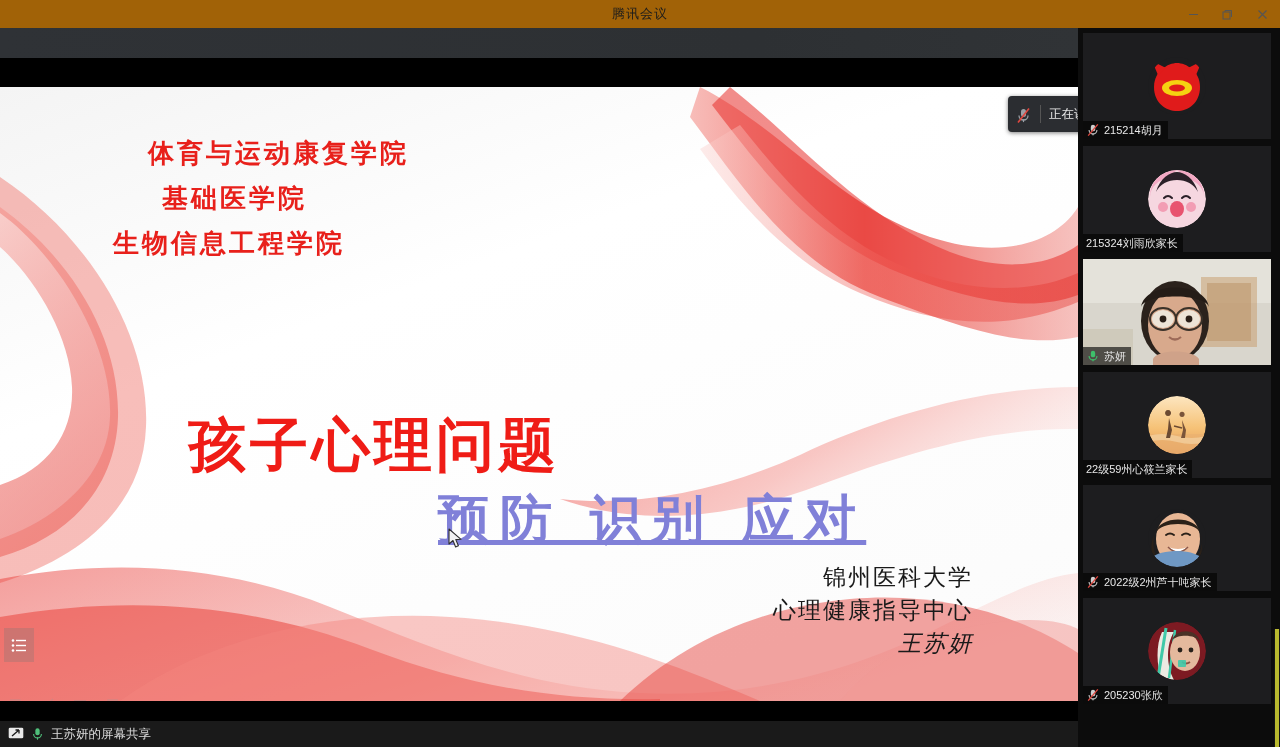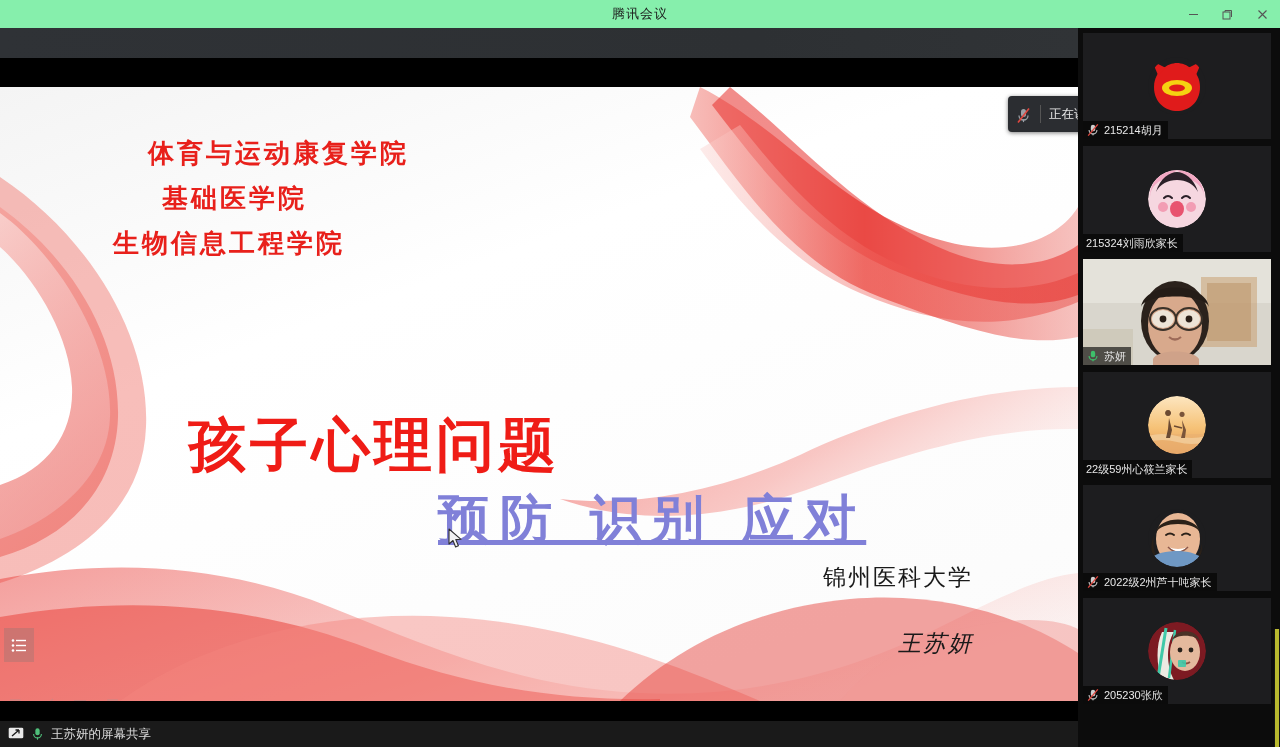--- a/index.html
+++ b/index.html
@@ -2,21 +2,21 @@
 <html><head>
 <meta charset="utf-8">
 <style>
   * { margin:0; padding:0; box-sizing:border-box; }
   html,body { width:1280px; height:747px; overflow:hidden; background:#000;
               font-family:"Liberation Sans","DejaVu Sans",sans-serif; }
 
   
   #titlebar{
     position:absolute; left:0; top:0; width:1280px; height:28px;
-    background:#86efac; display:flex; align-items:center; justify-content:center;
+    background:#a16207; display:flex; align-items:center; justify-content:center;
   }
   #titlebar .title{ font-size:13px; color:#1c1c1c; letter-spacing:1px; }
   #winctl{ position:absolute; right:0; top:0; height:28px; display:flex; }
   #winctl .wbtn{
     width:34px; height:28px; display:flex; align-items:center; justify-content:center;
     font-size:12px; color:#444; cursor:default;
   }
   #winctl .wbtn.close{ width:36px; }
 
   
@@ -219,20 +219,21 @@
       </div>
 
       <div class="s-head" id="head1">体育与运动康复学院</div>
       <div class="s-head" id="head2">基础医学院</div>
       <div class="s-head" id="head3">生物信息工程学院</div>
 
       <div id="maintitle">孩子心理问题</div>
       <div id="subtitle">预防  识别  应对</div>
 
       <div class="sig" id="sig1">锦州医科大学</div>
+      <div class="sig" id="sig2">心理健康指导中心</div>
       <div class="sig" id="sig3">王苏妍</div>
 
       <div id="listbtn">
         <svg width="17" height="15" viewBox="0 0 17 15">
           <circle cx="2" cy="2.5" r="1.3" fill="#fff"></circle>
           <rect x="5" y="1.8" width="10" height="1.4" fill="#fff"></rect>
           <circle cx="2" cy="7.5" r="1.3" fill="#fff"></circle>
           <rect x="5" y="6.8" width="10" height="1.4" fill="#fff"></rect>
           <circle cx="2" cy="12.5" r="1.3" fill="#fff"></circle>
           <rect x="5" y="11.8" width="10" height="1.4" fill="#fff"></rect>

